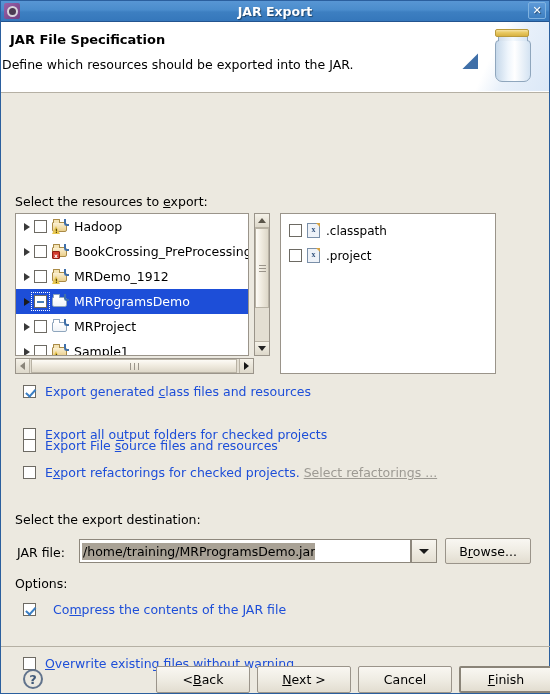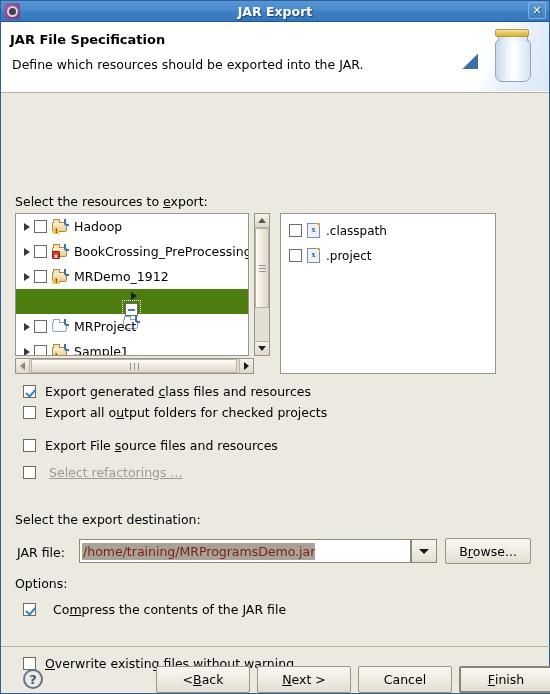--- a/index.html
+++ b/index.html
@@ -93,21 +93,21 @@
   .banner-title {
     position: absolute;
     left: 9px;
     top: 10px;
     font-weight: bold;
     font-size: 13px;
     color: #000000;
   }
   .banner-desc {
     position: absolute;
-    left: 11px;
+    left: 1px;
     top: 35px;
     font-size: 12.5px;
     color: #000000;
   }
   .banner-art {
     position: absolute;
     right: 0;
     top: 0;
     width: 92px;
     height: 69px;
@@ -186,23 +186,22 @@
   }
   .tree-row {
     position: relative;
     height: 25px;
     display: flex;
     align-items: center;
     padding-left: 4px;
     white-space: nowrap;
   }
   .tree-row.selected {
-    background: #4d7c0f;
+    background: #1d4ed8;
     color: #ffffff;
-    flex-direction: column;
   }
   .twisty {
     width: 14px;
     flex: 0 0 14px;
     display: flex;
     align-items: center;
     justify-content: center;
   }
   .twisty i {
     display: block;
@@ -445,21 +444,21 @@
   }
   .opt-row .cb.checked::after {
     content: "";
     position: absolute;
     left: 3.5px; top: 0.5px;
     width: 3.5px; height: 7.5px;
     border: solid #3b7fc4;
     border-width: 0 2px 2px 0;
     transform: rotate(42deg);
   }
-  .opt-text { font-size: 12.5px; color: #000000; }
+  .opt-text { font-size: 12.5px; color: #1d4ed8; }
   .link-dis {
     font-size: 12.5px;
     color: #9d9a93;
     text-decoration: underline;
     margin-left: 4px;
   }
 
   
   .jar-input {
     position: absolute;
@@ -470,21 +469,21 @@
     background: #ffffff;
     border: 1px solid #8d877c;
     box-sizing: border-box;
     display: flex;
     align-items: center;
     padding-left: 2px;
     overflow: hidden;
   }
   .jar-sel {
     background: #a9a296;
-    color: #7f1d1d;
+    color: #000000;
     font-size: 12.5px;
     padding: 1px 0 1px 1px;
     white-space: nowrap;
   }
   .caret {
     width: 1px;
     height: 15px;
     background: #ffffff;
     margin-left: 0px;
   }
@@ -731,36 +730,39 @@
       </div>
     </div>
 
     <div class="opt-row" style="top:291px;">
       <span class="cb checked"></span>
       <span class="opt-text">
         <span>Export generated </span><span class="u">c</span><span>lass files and resources</span>
       </span>
     </div>
 
-    <div class="opt-row" style="top:312px;justify-content:flex-end;">
+    <div class="opt-row" style="top:334px;justify-content:flex-end;">
       <span class="cb"></span>
       <span class="opt-text">
         <span>Export all o</span><span class="u">u</span><span>tput folders for checked projects</span>
       </span>
     </div>
 
     <div class="opt-row" style="top:345px;">
       <span class="cb"></span>
       <span class="opt-text">
         <span>Export File </span><span class="u">s</span><span>ource files and resources</span>
       </span>
     </div>
 
     <div class="opt-row" style="top:372px;">
       <span class="cb"></span>
+      <span class="opt-text">
+        <span>E</span><span class="u">x</span><span>port refactorings for checked projects.</span>
+      </span>
       <span class="link-dis">Select refactorings ...</span>
     </div>
 
     <div class="lbl" style="left:14px; top:419px;">Select the export destination:</div>
 
     <div class="lbl" style="left:16px; top:452px;">JAR file:</div>
 
     <div class="jar-input">
       <span class="jar-sel">/home/training/MRProgramsDemo.jar</span>
       <span class="caret"></span>

